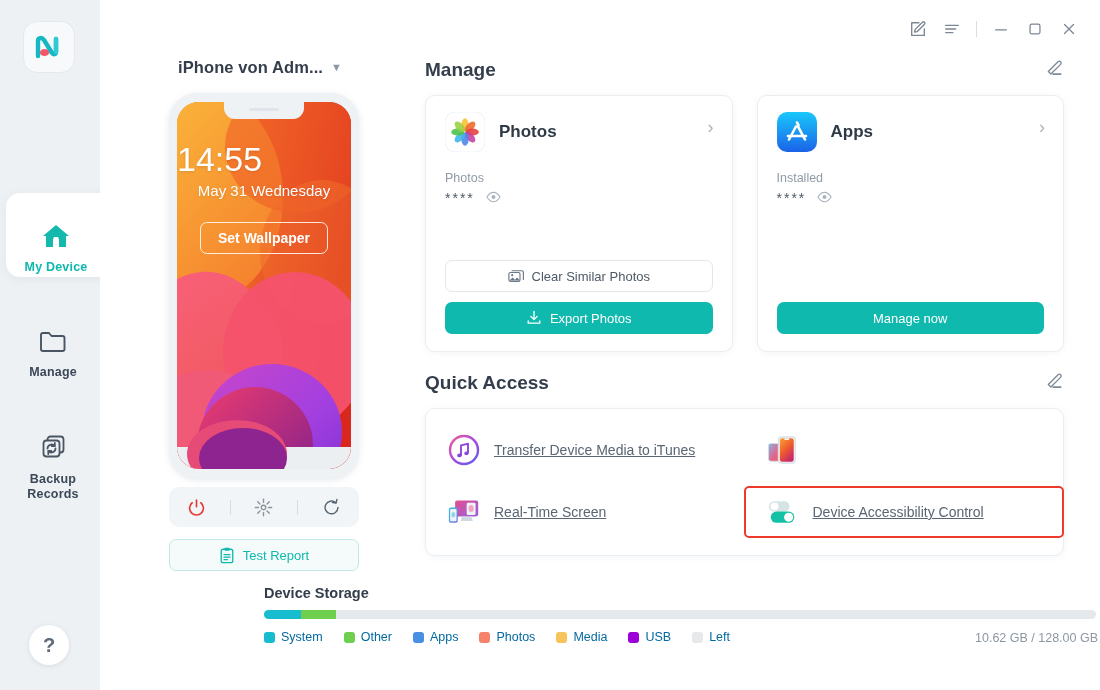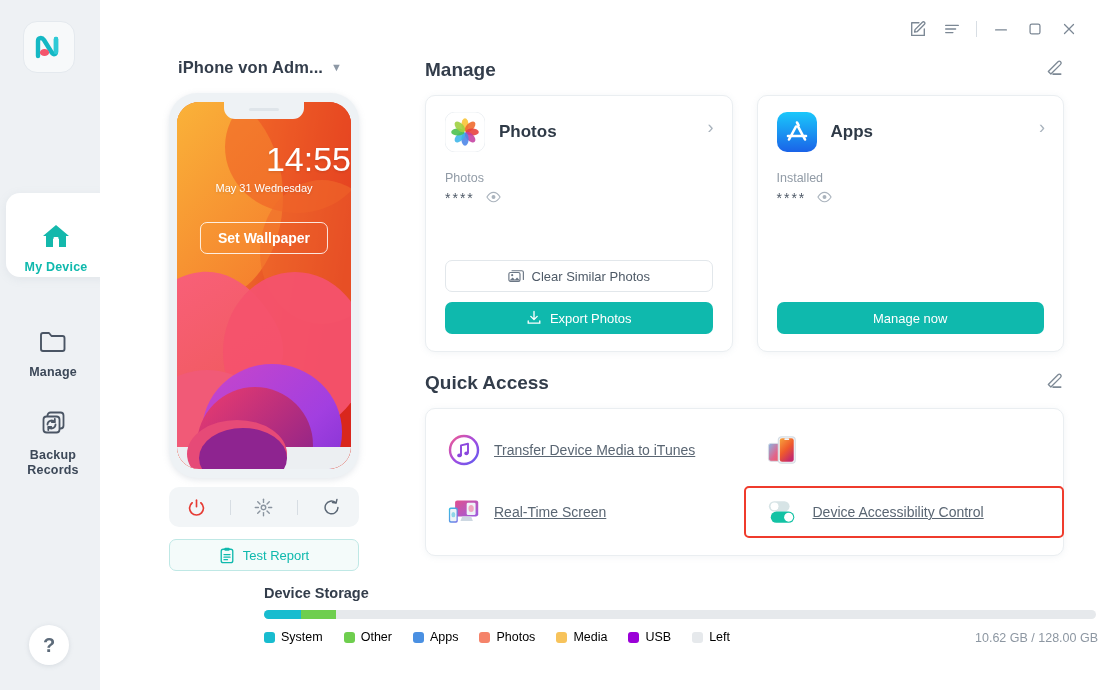--- a/index.html
+++ b/index.html
@@ -46,21 +46,21 @@
     letter-spacing: .2px;
   }
   .nav-item.active {
     background: #ffffff;
     border-radius: 14px 0 0 14px;
     box-shadow: 0 2px 10px rgba(140,155,170,.13);
   }
   .nav-item.active .nav-label { color: #0fb9ad; }
   #nav-device { top: 193px; height: 84px; padding-top: 24px; width: 100px; left: 6px;}
   #nav-manage { top: 312px; height: 80px; }
-  #nav-backup { top: 396px; height: 92px; }
+  #nav-backup { top: 420px; height: 92px; }
   .help-btn {
     position: absolute; left: 29px; top: 625px;
     width: 40px; height: 40px; border-radius: 50%;
     background: #ffffff;
     box-shadow: 0 1px 5px rgba(120,135,150,.20);
     display: flex; align-items: center; justify-content: center;
     font-size: 20px; color: #5d6b7a; font-weight: bold;
     cursor: pointer;
   }
 
@@ -113,30 +113,30 @@
     border-radius: 0 0 11px 11px;
     z-index: 6;
   }
   .notch::after {
     content:""; position:absolute; left:50%; transform:translateX(-50%); top:6px;
     width:30px; height:3px; border-radius:2px; background:#dfe5ea;
   }
   .wp-layer { position: absolute; inset: 0; }
   .time {
     position: absolute; left: 0; right: 0; top: 38px;
-    text-align: right;
+    text-align: left;
     font-size: 34px; color: #fff; font-weight: 300;
     letter-spacing: 0px;
     text-shadow: 0 1px 3px rgba(0,0,0,.12);
     z-index: 5;
   }
   .date {
     position: absolute; left: 0; right: 0; top: 80px;
     text-align: center;
-    font-size: 11px; color: #fff; font-weight: 400;
+    font-size: 15px; color: #fff; font-weight: 400;
     text-shadow: 0 1px 3px rgba(0,0,0,.12);
     z-index: 5;
   }
   .set-wallpaper {
     position: absolute; left: 50%; transform: translateX(-50%); top: 120px;
     padding: 7px 17px;
     border: 1px solid rgba(255,255,255,.85);
     border-radius: 7px;
     color: #fff; font-size: 14px; font-weight: bold;
     white-space: nowrap;
@@ -230,21 +230,21 @@
   .storage-title { font-size: 14.5px; font-weight: bold; color: #333d4b; }
   .bar {
     margin-top: 9px;
     width: 832px; height: 9px; border-radius: 5px;
     background: #e6e9ec; overflow: hidden;
     display: flex;
   }
   .legend { margin-top: 11px; display: flex; align-items: center; gap: 5px; }
   .leg { display: flex; align-items: center; gap: 6px; margin-right: 16px; }
   .swatch { width: 11px; height: 11px; border-radius: 3px; }
-  .leg-label { font-size: 12.5px; color: #000000; }
+  .leg-label { font-size: 12.5px; color: #0369a1; }
   .storage-amount {
     position: absolute; right: 66px; top: 46px;
     font-size: 12.5px; color: #8d97a2;
   }
 </style>
 </head>
 <body>
 
 <div class="app">
 

